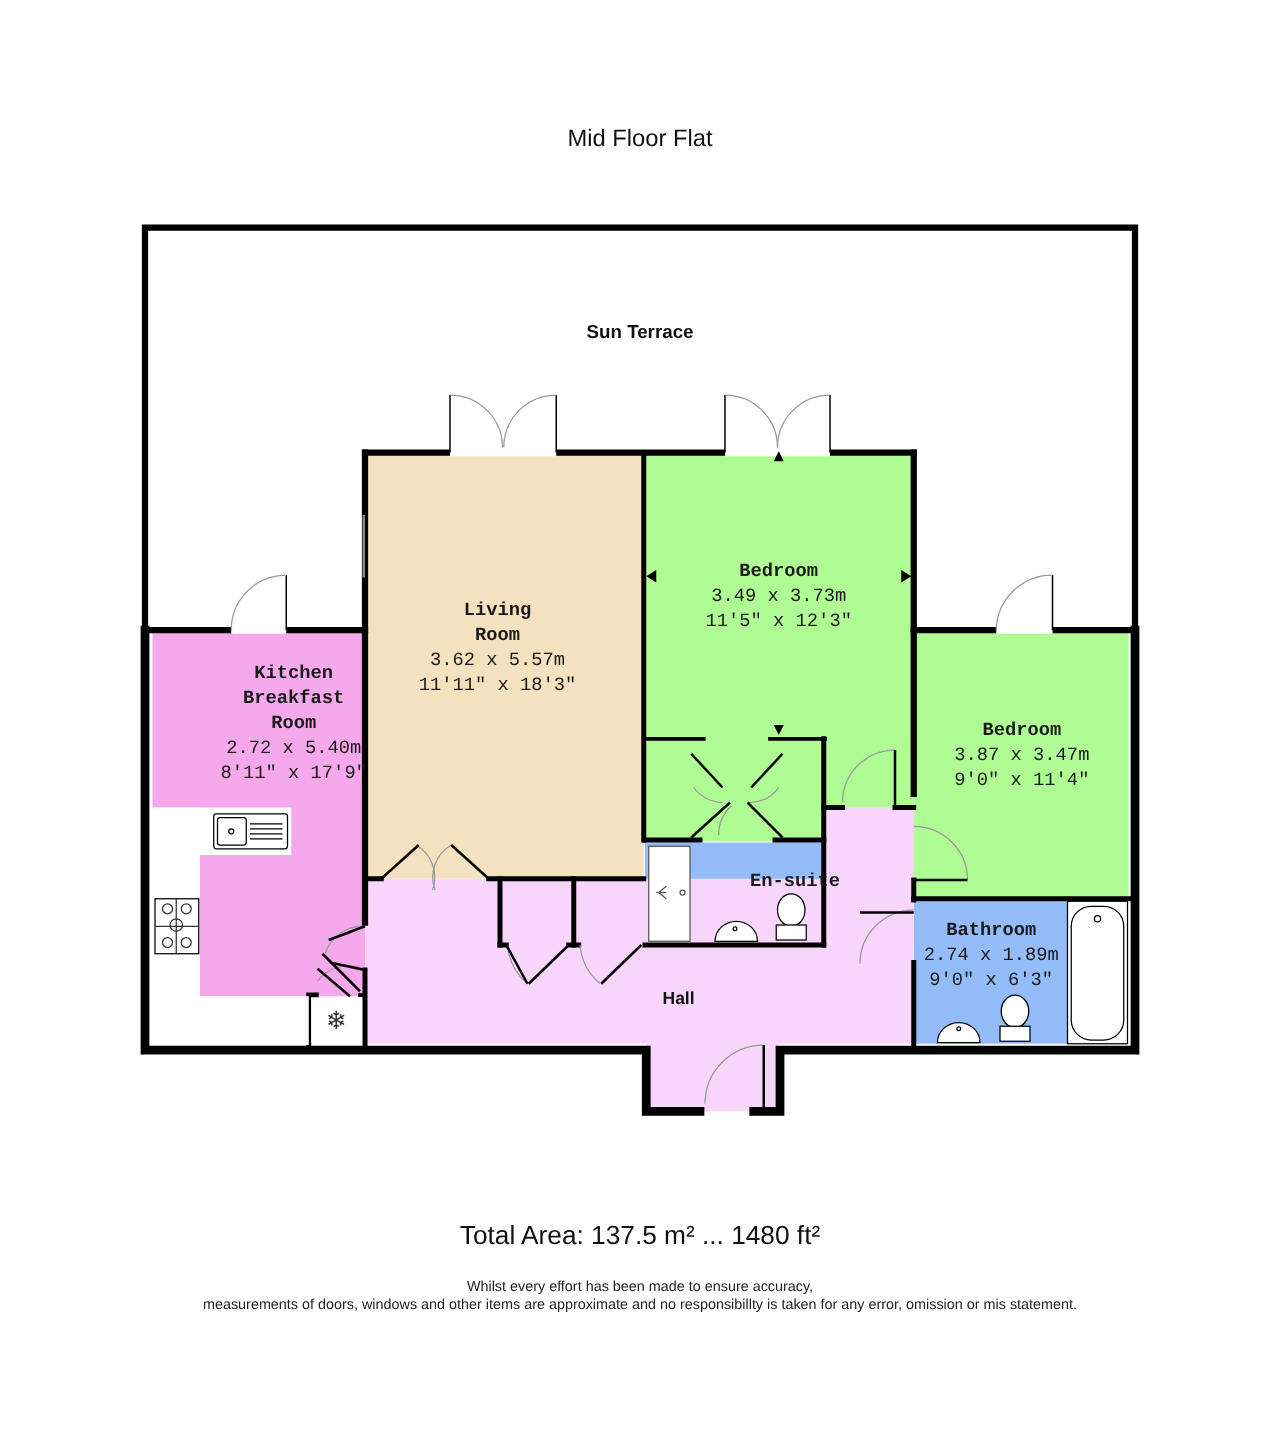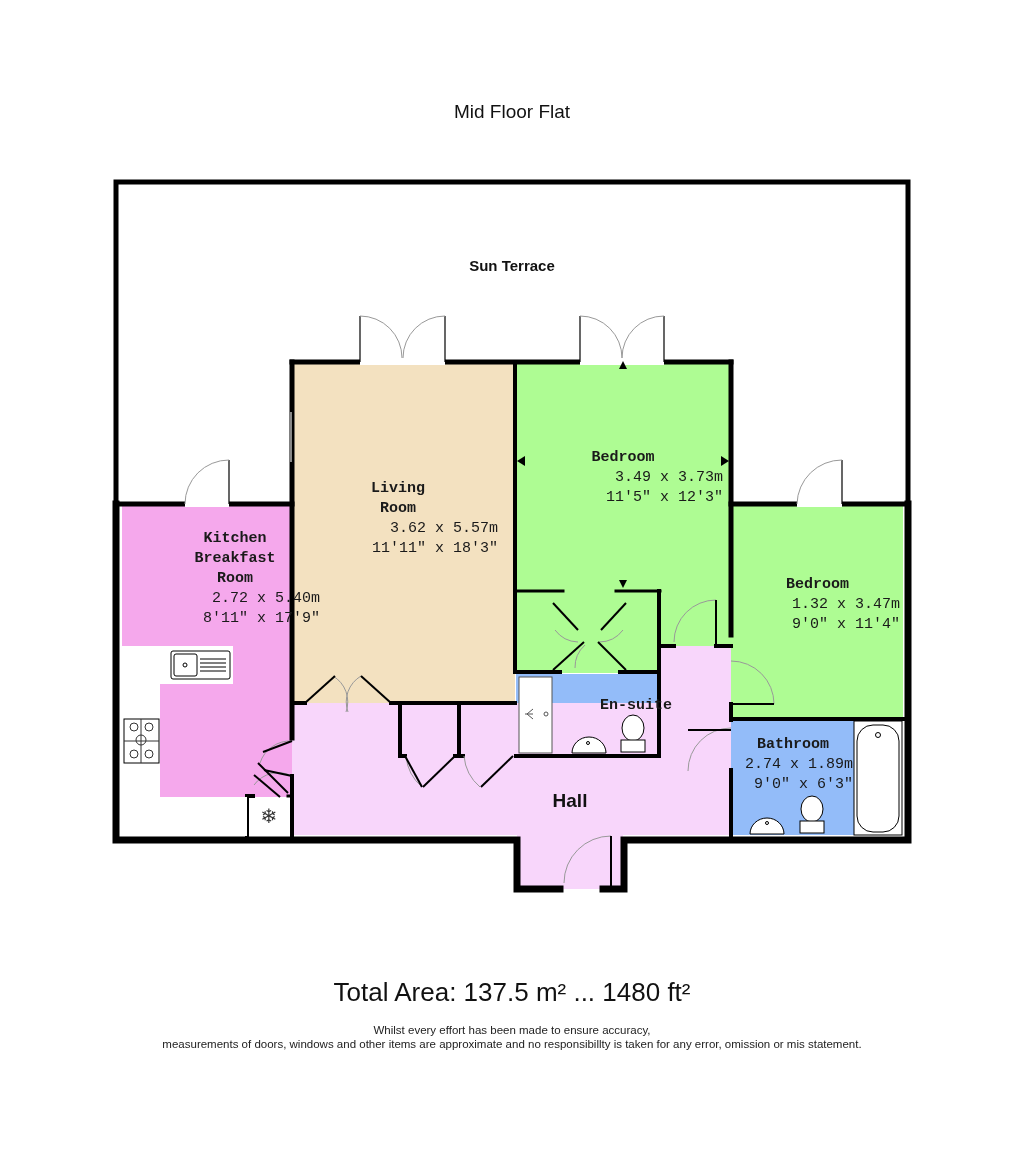--- a/index.html
+++ b/index.html
@@ -2,24 +2,24 @@
 <html><head>
 <meta charset="utf-8">
 <style>
   html, body { margin:0; padding:0; background:#ffffff; }
   body { width:1024px; height:1155px; position:relative; overflow:hidden; font-family:"Liberation Sans", sans-serif; color:#111; }
   .title { position:absolute; left:0; width:1024px; top:101px; text-align:center; font-weight:normal; font-size:19px; }
   .plan { position:absolute; left:0; top:0; width:1024px; height:960px; }
   .room { position:absolute; }
   .label { position:absolute; text-align:center; font-size:15px; line-height:20px; color:#1a1a1a;font-family:Liberation Mono, monospace; }
   .label .name { font-weight:bold; display:block; }
-  .label .dim { display:block;text-align:right; }
+  .label .dim { display:block; }
   .terrace-label { position:absolute; left:412px; width:200px; top:257px; text-align:center; font-weight:bold; font-size:15px; }
-  .hall-label { position:absolute; left:530px; width:80px; top:790px; text-align:center; font-weight:bold; font-size:19px; }
-  .total { position:absolute; left:0; width:1024px; top:977px; text-align:center; font-size:26px; }
+  .hall-label { position:absolute; left:530px; width:80px; top:790px; font-weight:bold; font-size:14px; }
+  .total { position:absolute; left:0; width:1024px; top:977px; text-align:center; font-size:21px; }
   .disclaimer { position:absolute; left:0; width:1024px; top:1023px; text-align:center; font-size:11.5px; line-height:14px; color:#222; }
   .disclaimer div { white-space:nowrap; }
   svg.walls { position:absolute; left:0; top:0; }
 </style>
 </head>
 <body>
 
 <div class="title">Mid Floor Flat</div>
 
 <div class="plan">
@@ -244,21 +244,21 @@
   </div>
 
   <div class="label" style="left:523px;width:200px;top:448px;">
     <span class="name">Bedroom</span>
     <span class="dim">3.49 x 3.73m</span>
     <span class="dim">11'5" x 12'3"</span>
   </div>
 
   <div class="label" style="left:735px;width:165px;top:575px;">
     <span class="name">Bedroom</span>
-    <span class="dim">1.32 x 3.47m</span>
+    <span class="dim">3.87 x 3.47m</span>
     <span class="dim">9'0" x 11'4"</span>
   </div>
 
   <div class="label" style="left:552px;width:74px;top:696px;margin-left:47px;">
     <span class="name">En-suite</span>
   </div>
 
   <div class="label" style="left:733px;width:120px;top:735px;">
     <span class="name">Bathroom</span>
     <span class="dim">2.74 x 1.89m</span>

